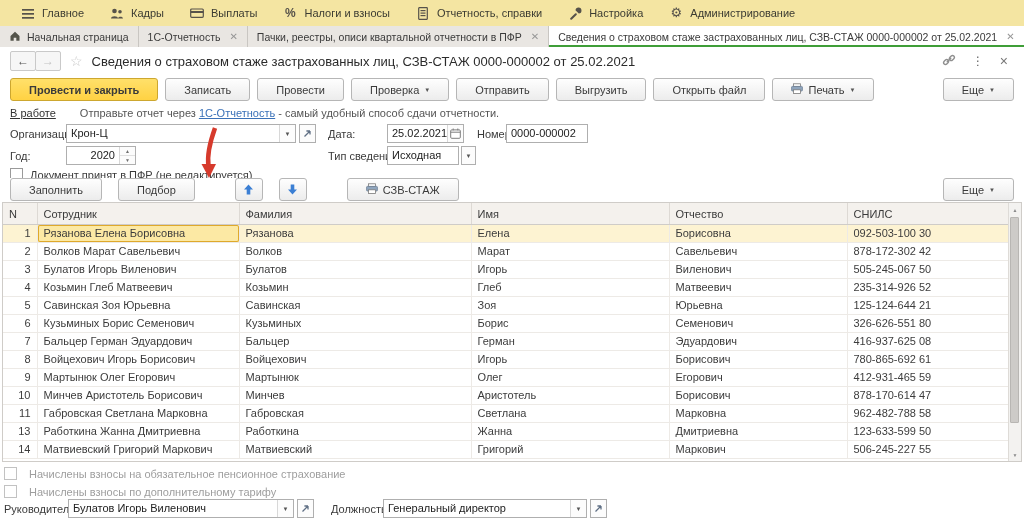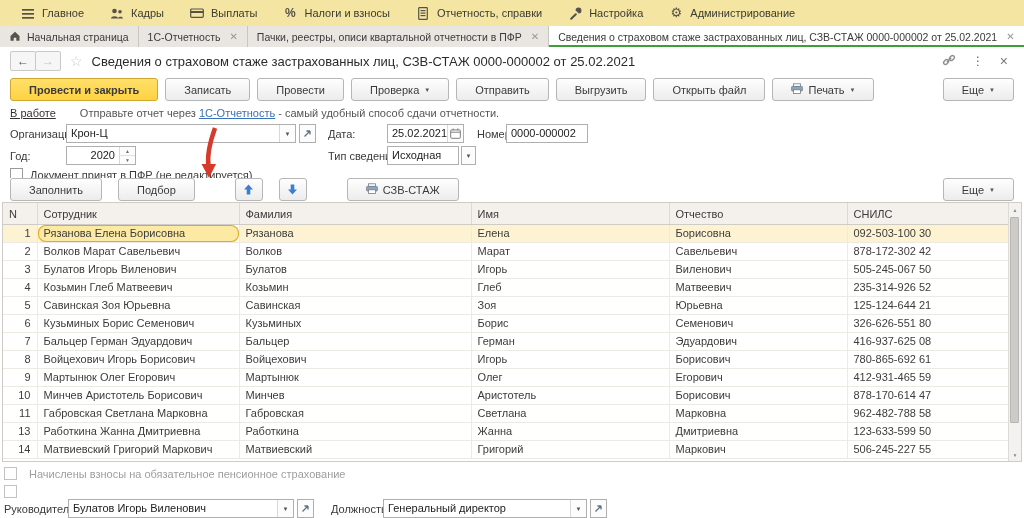--- a/index.html
+++ b/index.html
@@ -65,21 +65,21 @@
   .gap10{width:8px;}
   .arrbtn{width:26px;height:21px;border:1px solid #b6b6b6;border-radius:3px;background:linear-gradient(#fefefe,#ececec);display:inline-flex;align-items:center;justify-content:center;}
 
   
   .tablewrap{position:absolute;top:202px;left:2px;right:2px;height:260px;border:1px solid #cfccc8;background:#fff;overflow:hidden;box-sizing:border-box;}
   table.grid{border-collapse:collapse;table-layout:fixed;width:1006px;}
   table.grid th{background:#f4f1ed;border-bottom:1px solid #cfccc8;border-right:1px solid #ddd9d4;font-weight:normal;text-align:left;padding:4px 6px;height:13px;color:#3a3a3a;white-space:nowrap;overflow:hidden;}
   table.grid td{border-bottom:1px solid #edeae6;border-right:1px solid #edeae6;padding:0 6px;height:17px;line-height:17px;color:#3c3c3c;white-space:nowrap;overflow:hidden;}
   table.grid td.num{text-align:right;}
   tr.rowsel td{background:#fdf3d2;}
-  tr.rowsel td.sel{background:#fce9a4;box-shadow:inset 0 0 0 1px #dfa92b;border-radius:8px;}
+  tr.rowsel td.sel{background:#fce9a4;box-shadow:inset 0 0 0 1px #dfa92b;border-radius:2px;}
   .vscroll{position:absolute;top:0;right:0;bottom:0;width:12px;background:#f3f2f0;border-left:1px solid #dedbd7;}
   .sarrow{position:absolute;left:0;width:12px;height:11px;display:flex;align-items:center;justify-content:center;font-size:5px;color:#8a8a8a;}
   .sarrow.up{top:1px;}
   .sarrow.down{bottom:1px;}
   .sthumb{position:absolute;left:1px;width:9px;top:14px;height:206px;background:#cdcbc8;border:1px solid #b8b6b3;border-radius:1px;box-sizing:border-box;}
 
   
   .footer{position:absolute;top:462px;left:0;right:0;height:56px;background:#fff;}
   .cbrow.disabled{color:#9e9e9e;gap:12px;}
   .cbrow.disabled .cb{border-color:#c2c2c2;}
@@ -464,20 +464,21 @@
     </div>
   </div>
 
   <div class="footer">
     <div class="cbrow disabled" style="left:4px;top:5px;">
       <span class="cb"></span>
       <span>Начислены взносы на обязательное пенсионное страхование</span>
     </div>
     <div class="cbrow disabled" style="left:4px;top:23px;">
       <span class="cb"></span>
+      <span>Начислены взносы по дополнительному тарифу</span>
     </div>
 
     <span class="f-label" style="left:4px;top:38px;position:absolute;">Руководитель:</span>
     <div class="fieldbox" style="left:68px;top:37px;width:226px;position:absolute;">
       <div class="val">Булатов Игорь Виленович</div>
       <div class="dd">
           <span class="caret">▼</span>
         </div>
     </div>
     <div class="sqbtn" style="left:297px;top:37px;">

